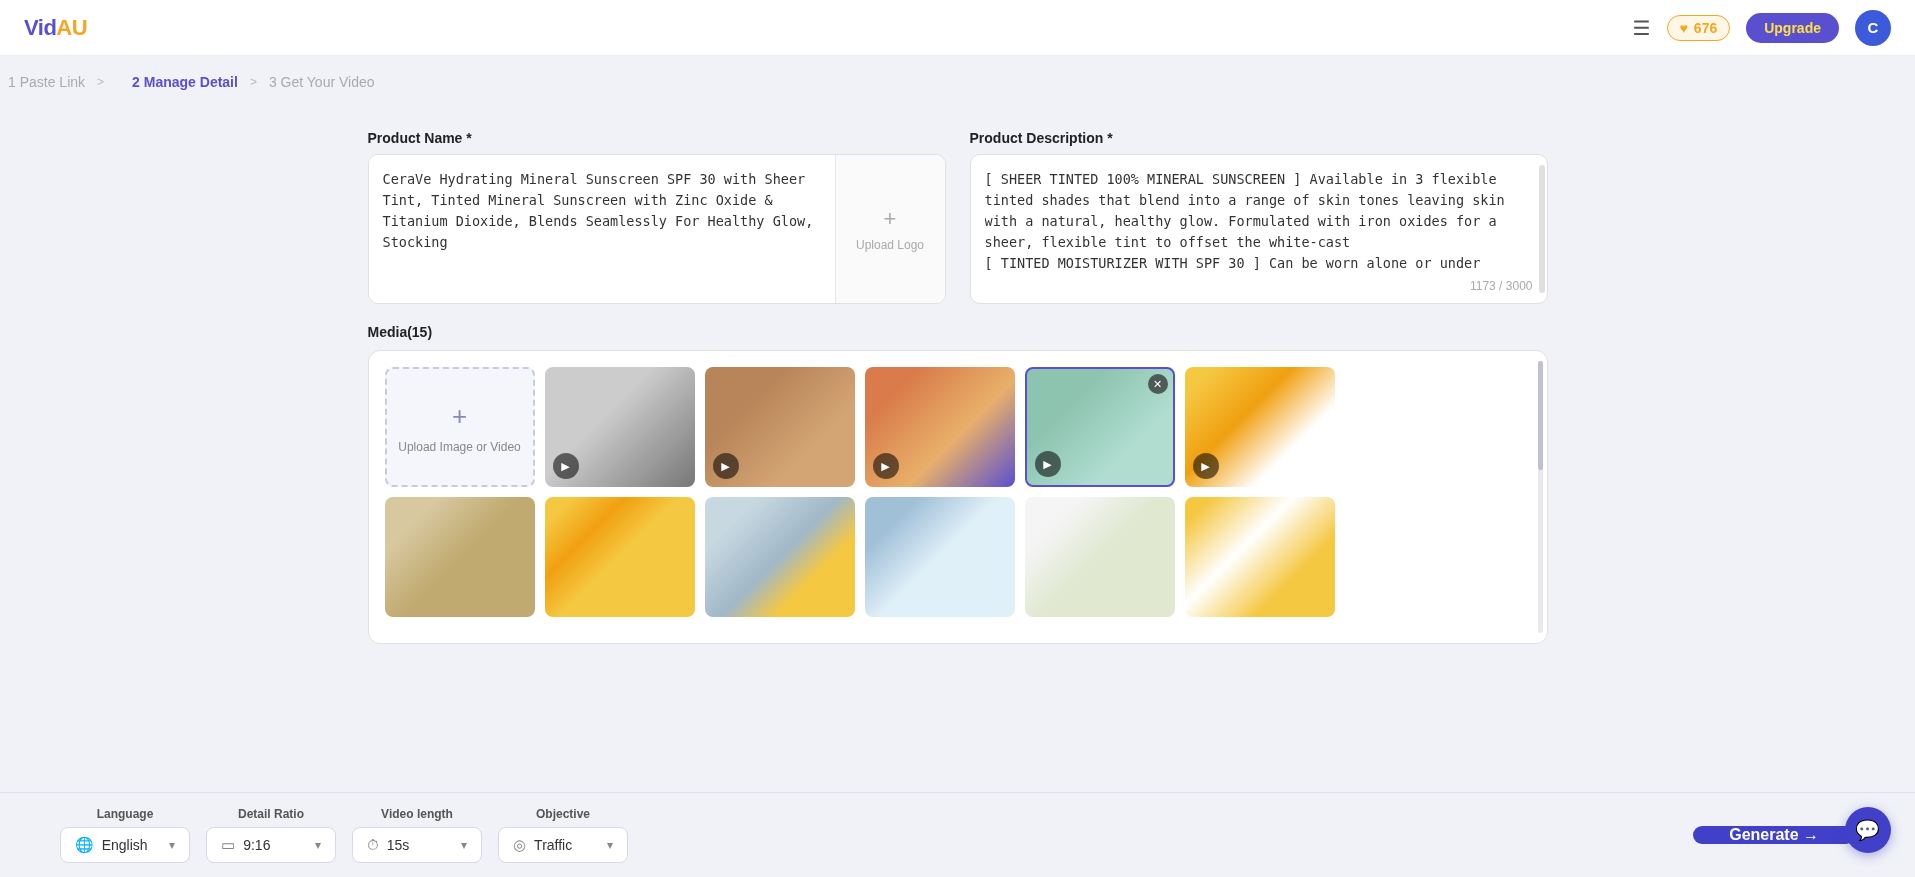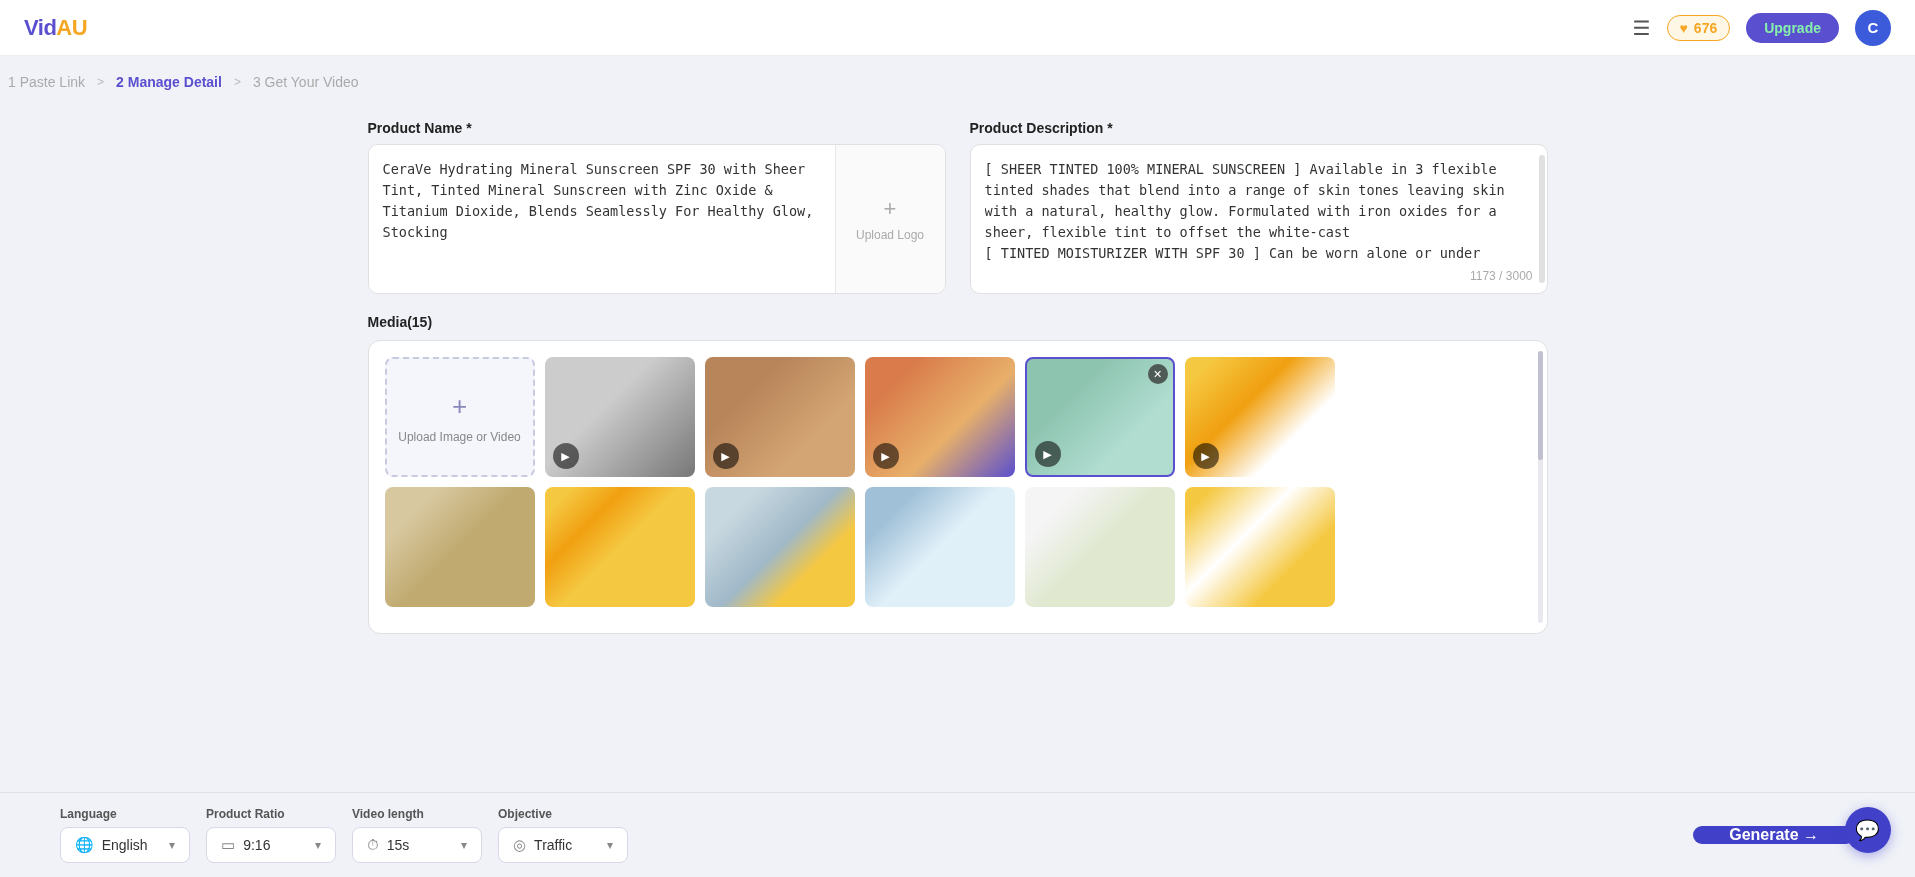--- a/index.html
+++ b/index.html
@@ -43,21 +43,21 @@
       padding: 4px 12px;
       display: flex;
       align-items: center;
       gap: 6px;
       font-size: 14px;
       font-weight: 600;
       color: #f5a623;
     }
     .upgrade-btn {
       background: #5a4fcf;
-      color: #86efac;
+      color: #fde047;
       border: none;
       border-radius: 20px;
       padding: 7px 18px;
       font-size: 14px;
       font-weight: 600;
       cursor: pointer;
     }
     .avatar {
       width: 36px;
       height: 36px;
@@ -79,27 +79,27 @@
       padding: 18px 8px 10px;
       background: #f0f2f8;
     }
     .step {
       display: flex;
       align-items: center;
       gap: 6px;
       font-size: 14px;
       color: #aaa;
     }
-    .step.active { color: #5a4fcf; font-weight: 700; }
+    .step.active { color: #5a4fcf; font-weight: 700; margin-left: 16px; }
     .step-sep { color: #bbb; font-size: 12px; }
     
     .main {
       padding: 16px 60px 0;
       max-width: 1300px;
-      margin: 4px auto;
+      margin: 14px auto;
     }
     .form-row {
       display: flex;
       gap: 24px;
       margin-bottom: 20px;
     }
     .form-col {
       flex: 1;
     }
     .field-label {
@@ -299,20 +299,21 @@
     }
     .dropdowns-row {
       display: flex;
       gap: 16px;
       align-items: center;
     }
     .dropdown-group {
       display: flex;
       flex-direction: column;
       gap: 6px;
+      text-align: center;
     }
     .dropdown-group label {
       font-size: 12px;
       color: #555;
       font-weight: 600;
     }
     .dropdown-select {
       display: flex;
       align-items: center;
       gap: 8px;
@@ -490,21 +491,21 @@
     <div class="dropdown-group">
       <label>Language</label>
       <div class="dropdown-select">
         <span class="dd-icon">🌐</span>
         <span>English</span>
         <span class="dd-arrow">▾</span>
       </div>
     </div>
 
     <div class="dropdown-group">
-      <label>Product Ratio</label>
+      <label>Detail Ratio</label>
       <div class="dropdown-select">
         <span class="dd-icon">▭</span>
         <span>9:16</span>
         <span class="dd-arrow">▾</span>
       </div>
     </div>
 
     <div class="dropdown-group">
       <label>Video length</label>
       <div class="dropdown-select">

